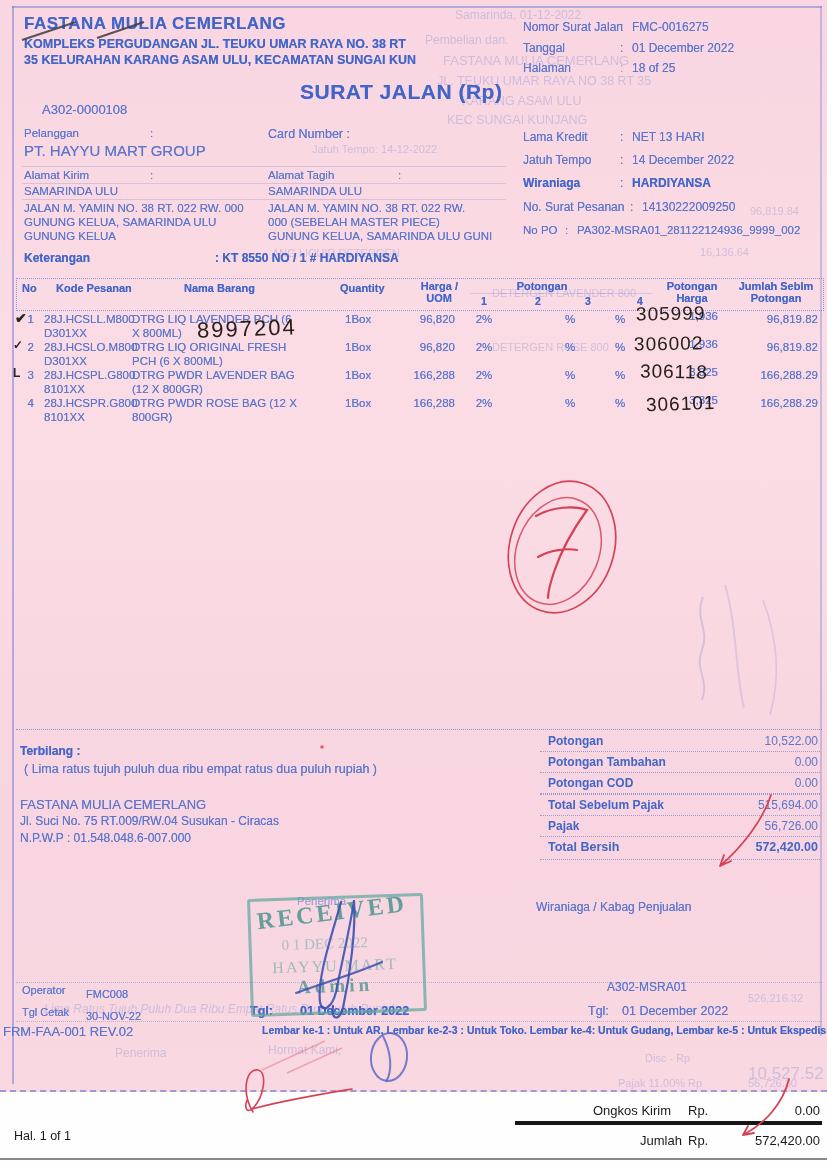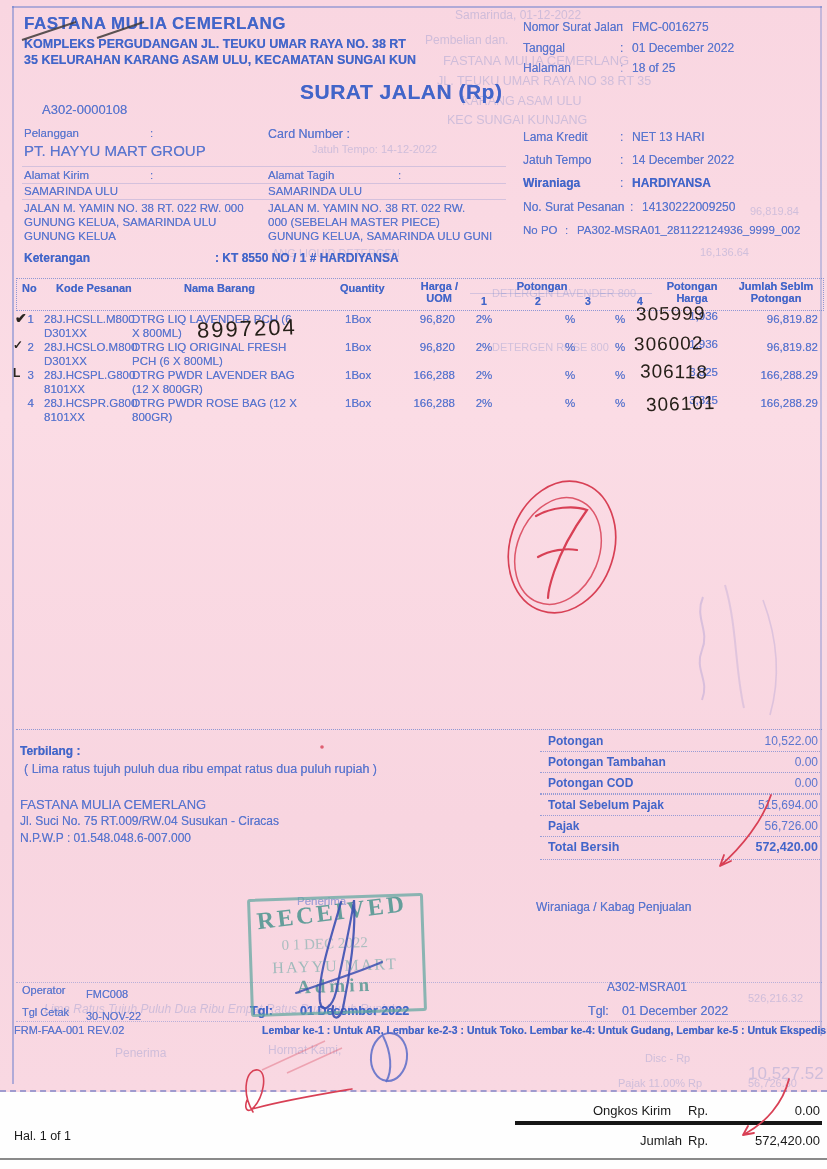--- a/index.html
+++ b/index.html
@@ -237,21 +237,21 @@
     <span class="abs print b" style="left:300px;top:1004px;font-size:12.5px">01 December 2022</span>
     <span class="abs print" style="left:588px;top:1004px;font-size:12.5px">Tgl:</span>
     <span class="abs print" style="left:622px;top:1004px;font-size:12.5px">01 December 2022</span>
 
     <div class="dotline" style="left:16px;top:982px;width:806px;opacity:.6"></div>
     <span class="abs print" style="left:22px;top:984px;font-size:11px">Operator</span>
     <span class="abs print" style="left:86px;top:988px;font-size:11px">FMC008</span>
     <span class="abs print" style="left:22px;top:1006px;font-size:11px">Tgl Cetak</span>
     <span class="abs print" style="left:86px;top:1010px;font-size:11px">30-NOV-22</span>
     <div class="dotline" style="left:16px;top:1021px;width:806px;opacity:.6"></div>
-    <span class="abs print" style="left:14px;top:1024px;font-size:11px">FRM-FAA-001 REV.02</span>
+    <span class="abs print" style="left:3px;top:1024px;font-size:13px">FRM-FAA-001 REV.02</span>
     <span class="abs print b" style="left:262px;top:1024px;font-size:10.5px">Lembar ke-1 : Untuk AR, Lembar ke-2-3 : Untuk Toko. Lembar ke-4: Untuk Gudang, Lembar ke-5 : Untuk Ekspedisi</span>
 
     <div class="stamp">
       <span style="left:6px;top:0px;font-size:24px;font-weight:bold;letter-spacing:3px;color:rgba(80,150,145,.88);transform:rotate(-5deg)">RECEIVED</span>
       <span style="left:30px;top:36px;font-size:15px;color:rgba(95,166,160,.5)">0 1  DEC  2022</span>
       <span style="left:20px;top:58px;font-size:16px;letter-spacing:2px;color:rgba(95,166,160,.58)">HAYYU MART</span>
       <span style="left:44px;top:76px;font-size:19px;font-weight:bold;letter-spacing:4px;color:rgba(80,150,145,.82)">Admin</span>
     </div>
   </div>
 

